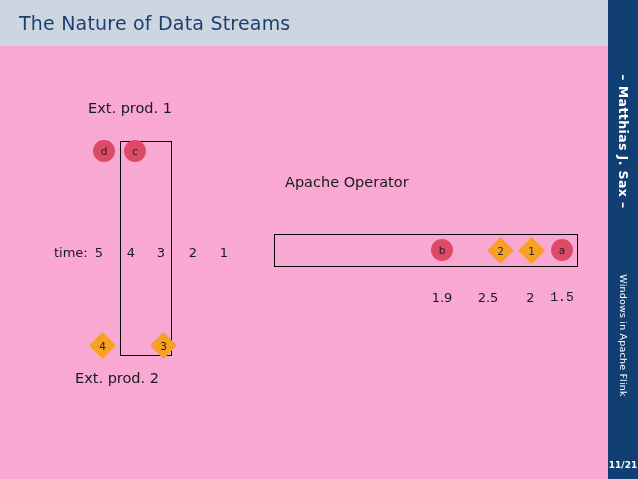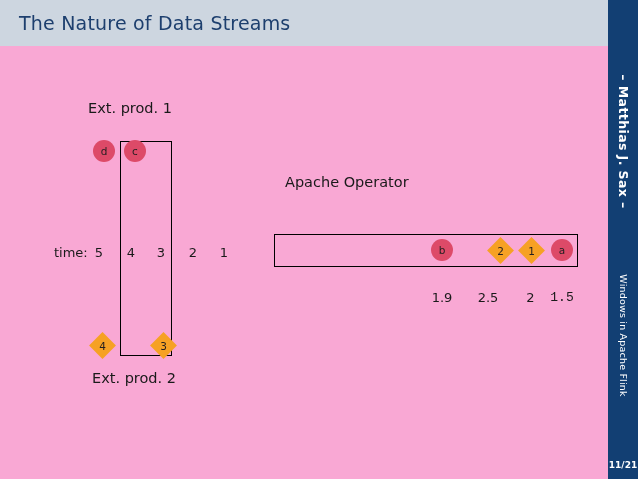--- a/index.html
+++ b/index.html
@@ -190,21 +190,21 @@
 
   <div class="token-diamond" style="left:91px; top:334px;">
     <span class="dia-shape"></span>
     <span class="dia-text">4</span>
   </div>
   <div class="token-diamond" style="left:152px; top:334px;">
     <span class="dia-shape"></span>
     <span class="dia-text">3</span>
   </div>
 
-  <div class="label" style="left:92px; top:370px;">Ext. prod. 2</div>
+  <div class="label" style="left:75px; top:370px;">Ext. prod. 2</div>
 
   <div class="label" style="left:285px; top:174px;">Apache Operator</div>
 
   <div class="box-outline" style="left:274px; top:234px; width:304px; height:33px;"></div>
 
   <div class="token-circle" style="left:431px; top:239px;">
     <span>b</span>
   </div>
   <div class="token-diamond" style="left:489px; top:239px;">
     <span class="dia-shape"></span>

